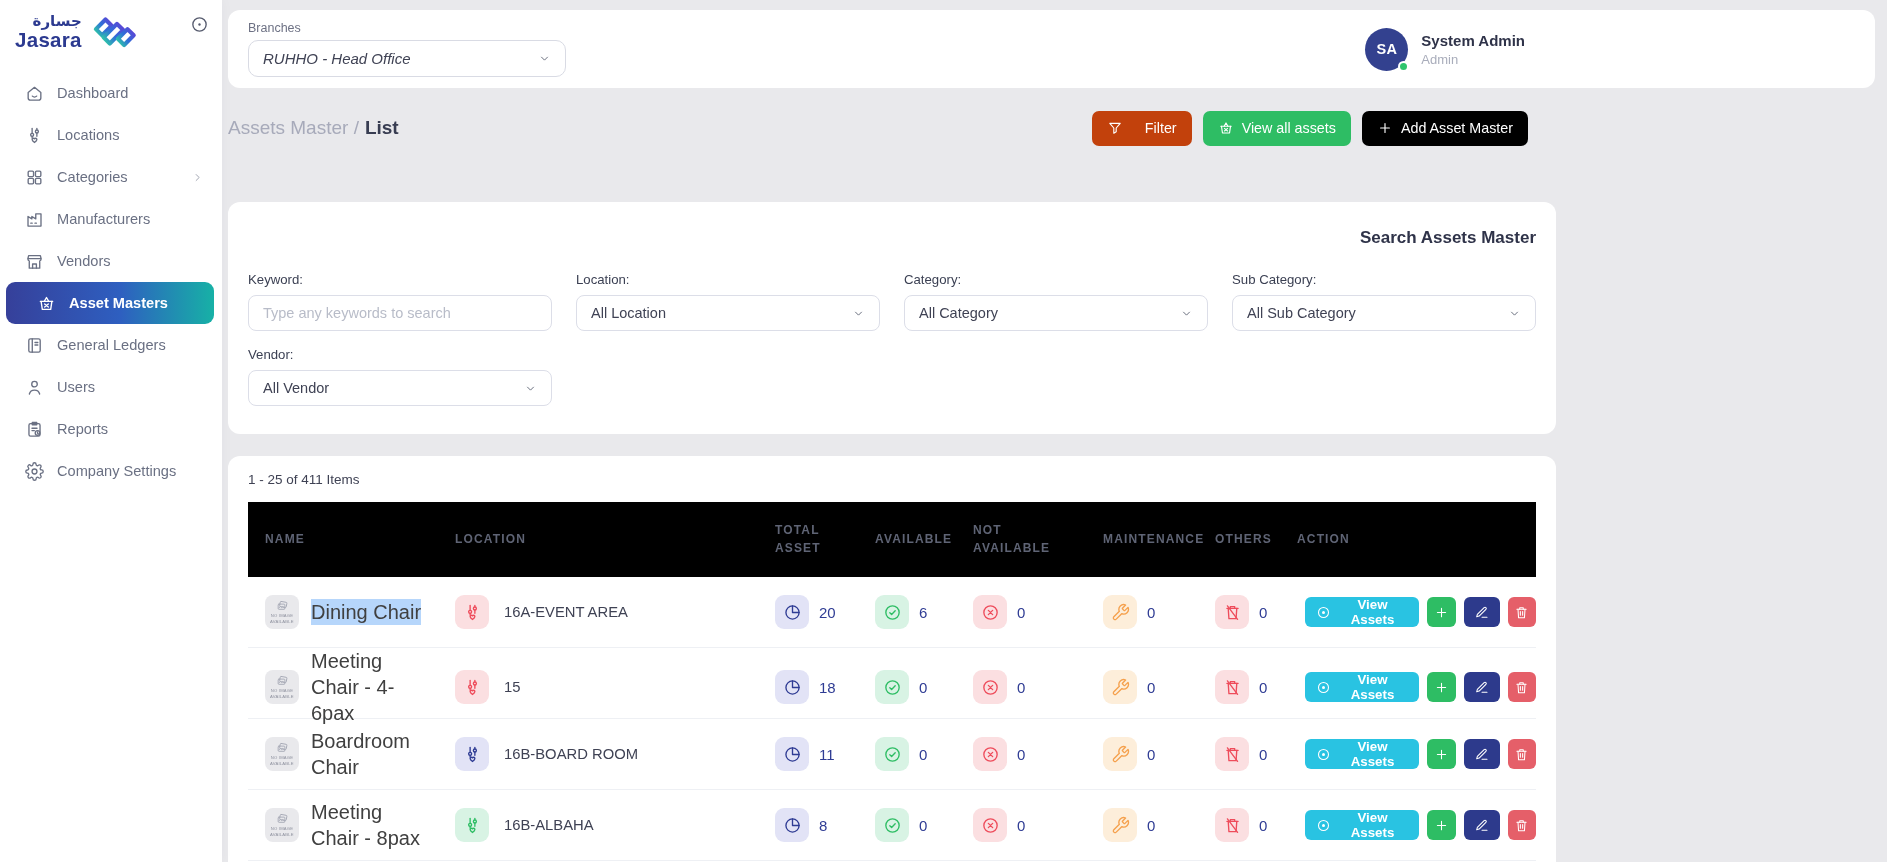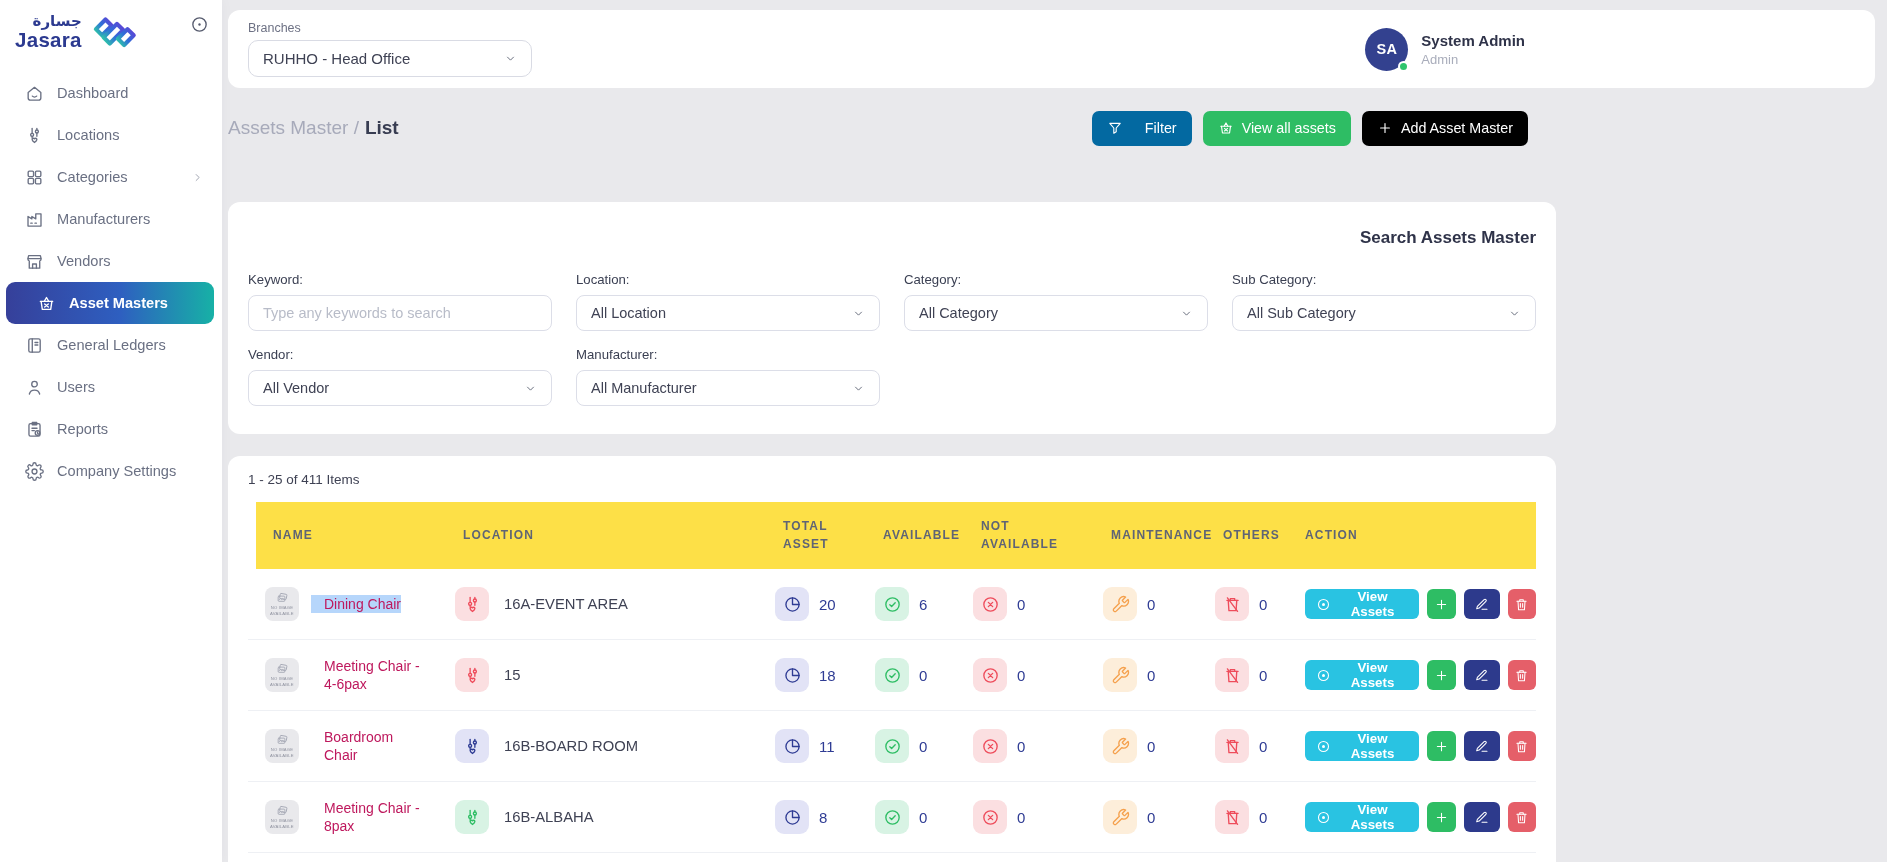--- a/index.html
+++ b/index.html
@@ -29,68 +29,68 @@
   .mi-label { white-space:nowrap; }
   .mi.active { margin:0 8px 0 6px; padding-left:31px; border-radius:9px; color:#fff; font-weight:600;
     background:linear-gradient(90deg,#36409a 0%,#2e5fc0 55%,#17b1a6 100%); }
 
   
   .topbar { position:absolute; left:228px; top:10px; width:1647px; height:78px; background:#fff; border-radius:12px;
     display:flex; align-items:center; padding-left:20px; }
   .branches-label { font-size:12.5px; color:#6d7184; margin-bottom:5px; }
   .select { height:37px; border:1px solid #d9dbe4; border-radius:10px; background:#fff; cursor:pointer;
     display:flex; align-items:center; justify-content:space-between; padding:0 14px; font-size:15px; color:#3f4254; }
-  .branch-select { width:284px; }
+  .branch-select { width:318px;font-style:italic; }
   .chev-dn { color:#5f6475; }
   .chev-dn svg { width:13px; height:13px; }
   .user { margin-left:auto; margin-right:350px; display:flex; align-items:center; gap:13px; }
   .avatar { width:43px; height:43px; border-radius:50%; background:#33418f; color:#fff; font-weight:700; font-size:14.5px;
     letter-spacing:.4px; display:flex; align-items:center; justify-content:center; position:relative; }
   .status-dot { position:absolute; right:-1px; bottom:-1px; width:11px; height:11px; border-radius:50%; background:#2fc56d; border:2px solid #fff; }
   .user-name { font-size:15px; font-weight:600; color:#2f3349; }
   .user-role { font-size:13px; color:#a9adbb; margin-top:3px; }
 
   
   .pagehead { position:absolute; left:228px; top:100px; width:1328px; height:56px; display:flex; align-items:center; }
   .crumb { font-size:19px; color:#a7aaba; }
   .crumb-cur { color:#383d52; font-weight:700; margin-left:6px; }
   .ph-buttons { margin-left:auto; display:flex; gap:11px; padding-right:28px; }
   .btn { height:35px; border:none; border-radius:7px; color:#fff; font-size:14.3px; font-weight:500; font-family:inherit;
     display:flex; align-items:center; gap:8px; padding:0 15px; cursor:pointer; }
   .btn .ic svg { width:16px; height:16px; }
-  .btn-filter { background:#0369a1;gap:22px; }
+  .btn-filter { background:#c2410c;gap:22px; }
   .btn-viewall { background:#2ebd64; }
   .btn-add { background:#000000; }
 
   
   .search-card { position:absolute; left:228px; top:202px; width:1328px; height:232px; background:#fff; border-radius:12px; padding:26px 20px; }
   .sc-title { font-size:17px; font-weight:700; color:#2f3349; margin-bottom:24px;text-align:right; }
   .fgrid { display:grid; grid-template-columns:repeat(4,1fr); gap:24px; }
   .fgrid2 { margin-top:16px; width:632px; display:grid; grid-template-columns:repeat(2,1fr); gap:24px; }
   .flabel { display:block; font-size:13.2px; color:#3a3f52; font-weight:500; margin-bottom:8px; }
   .tinput { width:100%; height:36px; border:1px solid #dcdee8; border-radius:8px; padding:0 14px; font-size:14.5px;
     color:#3f4254; font-family:inherit; outline:none; }
   .tinput::placeholder { color:#b8bcc8; }
   .fselect { height:36px; border-radius:8px; border-color:#dcdee8; font-size:14.5px; }
 
   
   .table-card { position:absolute; left:228px; top:456px; width:1328px; height:420px; background:#fff; border-radius:12px; padding:14px 20px; }
   .count { font-size:13.5px; font-weight:500; color:#3f4254; margin:2px 0 15px; }
   .thead, .tr { display:grid; grid-template-columns:190px 320px 100px 98px 130px 112px 82px 1fr; align-items:center; padding-left:17px; }
-  .thead { background:#fde047; height:67px;margin-left:8px; }
+  .thead { background:#000000; height:75px; }
   .th { font-size:12px; font-weight:600; letter-spacing:1.15px; color:#5f6475; text-transform:uppercase; line-height:1.45; }
   .th-2 span { display:inline-block; max-width:62px; }
   .th-4 span { display:inline-block; max-width:92px; }
   .tr { height:71px; border-bottom:1px solid #eef0f4; }
   .name-cell { display:flex; align-items:center; gap:12px; padding-right:8px; }
   .thumb { width:34px; height:34px; border-radius:8px; background:#e9e9ec; color:#a7aab6; flex:none;
     display:flex; flex-direction:column; align-items:center; justify-content:center; }
   .thumb .ic svg { width:13px; height:13px; }
   .noimg { font-size:4.2px; letter-spacing:.2px; line-height:1.3; text-align:center; width:26px; color:#8e919e; }
-  .rname { font-size:14px; color:#be185d; line-height:1.3; max-width:118px;padding-left:13px; }
+  .rname { font-size:20px; color:#404040; line-height:1.3; max-width:118px; }
   .rname.sel { background:#b6d6fb; }
   .loc-cell { display:flex; align-items:center; gap:15px; }
   .rloc { font-size:14.8px; color:#3f4254; }
   .stat { display:flex; align-items:center; gap:10px; }
   .num { font-size:15px; color:#2f3c94; font-weight:500; }
   .badge { width:34px; height:34px; border-radius:9px; display:flex; align-items:center; justify-content:center; flex:none; }
   .badge svg { width:19px; height:19px; }
   .b-red    { background:#fbdfe1; color:#ee4c5b; }
   .b-green  { background:#d8f3e4; color:#2ebd64; }
   .b-indigo { background:#e2e3f6; color:#2f3c94; }
@@ -364,31 +364,20 @@
     <label class="flabel">Vendor:</label>
     <div class="select fselect">
       <span>All Vendor</span>
       <span class="ic chev-dn">
             <svg viewBox="0 0 24 24" fill="none" stroke="currentColor" stroke-width="1.7" stroke-linecap="round" stroke-linejoin="round" xmlns="http://www.w3.org/2000/svg">
               <path d="M6.5 9.5 12 15l5.5-5.5"></path>
             </svg>
           </span>
     </div>
   </div>
-  <div class="field">
-    <label class="flabel">Manufacturer:</label>
-    <div class="select fselect">
-      <span>All Manufacturer</span>
-      <span class="ic chev-dn">
-            <svg viewBox="0 0 24 24" fill="none" stroke="currentColor" stroke-width="1.7" stroke-linecap="round" stroke-linejoin="round" xmlns="http://www.w3.org/2000/svg">
-              <path d="M6.5 9.5 12 15l5.5-5.5"></path>
-            </svg>
-          </span>
-    </div>
-  </div>
     </div>
 </section>
 
 <section class="table-card">
   <div class="count">1 - 25 of 411 Items</div>
   <div class="thead" id="thead">
   <div class="th th-0">
     <span>Name</span>
   </div>
   <div class="th th-1">

